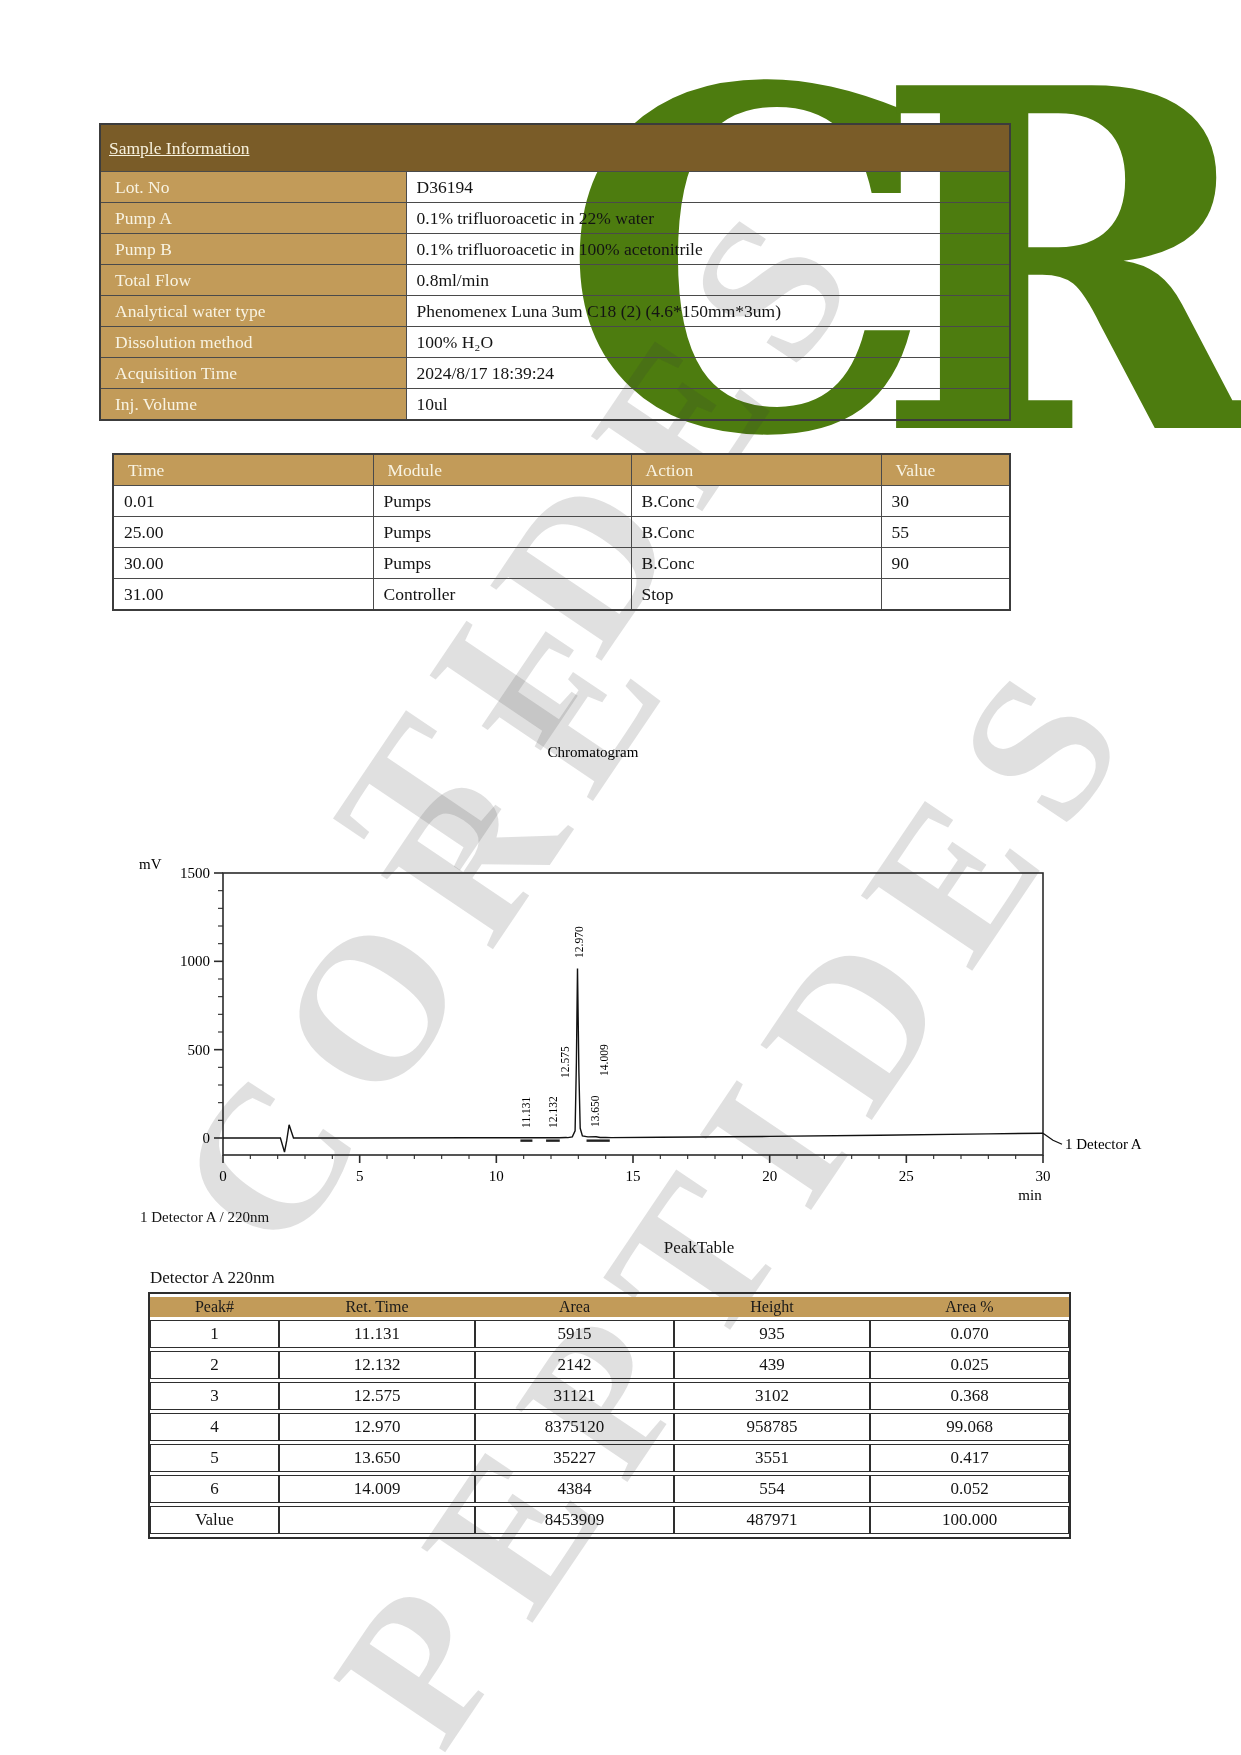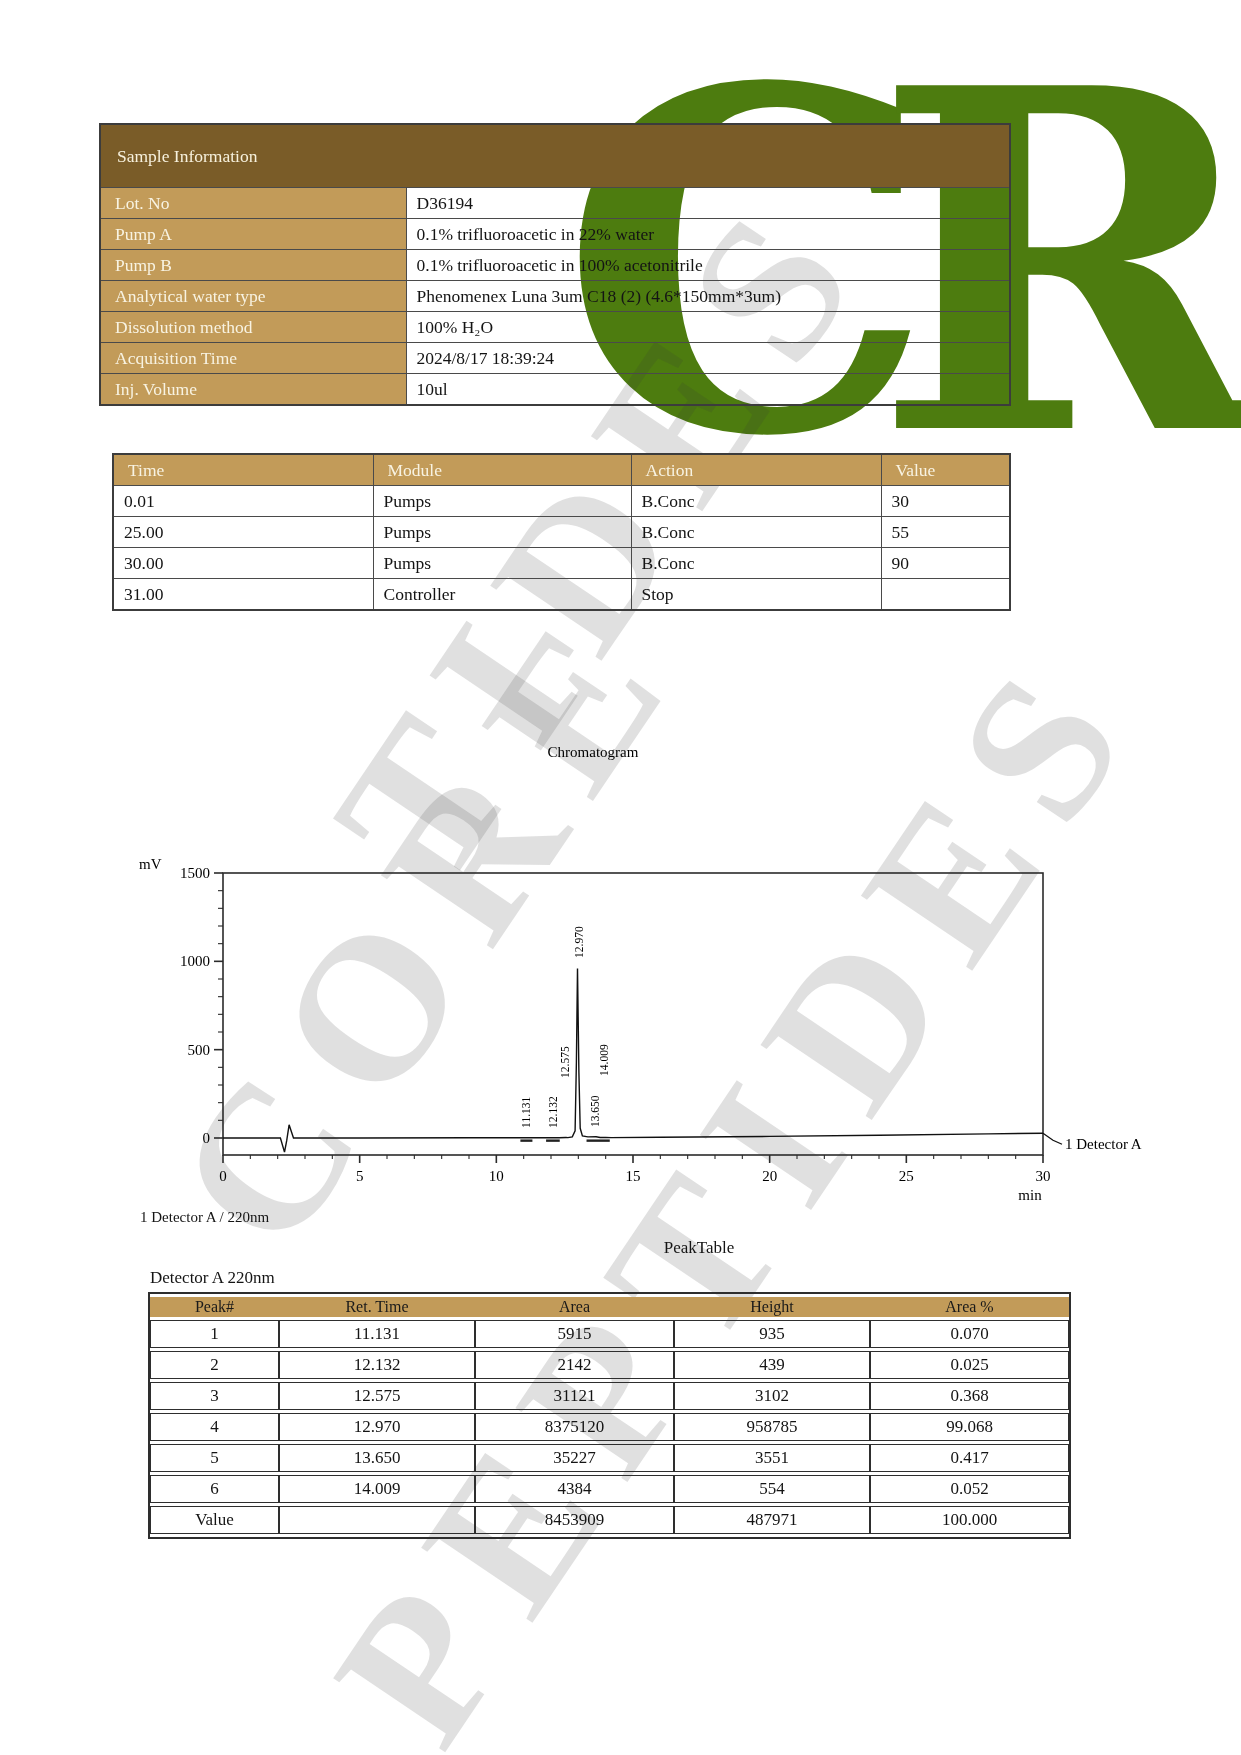--- a/index.html
+++ b/index.html
@@ -32,21 +32,21 @@
   .doc-table{
     position:absolute;border-collapse:collapse;
     border:2px solid #3c3c3c;table-layout:fixed;
   }
   .doc-table td,.doc-table th{
     border:1px solid #4a4a4a;height:30px;padding:0 0 0 14px;
     font-size:17.5px;text-align:left;font-weight:normal;overflow:hidden;white-space:nowrap;
   }
   .hdr-dark{
     background:#7a5c28;color:#f7f1dd;text-align:right;
-    font-weight:bold;font-size:18px;height:30px;padding:16px !important;
+    font-weight:bold;font-size:18px;height:30px;padding:8px !important;text-decoration:underline;
   }
   .cell-tan{background:#c29b59;color:#f8f3e2;font-weight:600;}
   .cell-val{background:transparent;color:#141414;padding-left:10px !important;}
   .hdr-tan{background:#c29b59;color:#f8f3e2;font-weight:600;height:32px;}
   
   #peaktable-wrap{position:absolute;left:148px;top:1238px;width:1102px;}
   #peaktable-title{text-align:center;font-size:17px;margin:0 0 10px 0;}
   #peaktable-sub{font-size:17px;margin:0 0 4px 2px;}
   #peak-table{
     width:919px;border-collapse:separate;border-spacing:0 3px;
@@ -88,20 +88,24 @@
           <td class="cell-tan">Lot. No</td>
                   <td class="cell-val">D36194</td>
         </tr>
         <tr>
           <td class="cell-tan">Pump A</td>
                   <td class="cell-val">0.1% trifluoroacetic in 22% water</td>
         </tr>
         <tr>
           <td class="cell-tan">Pump B</td>
                   <td class="cell-val">0.1% trifluoroacetic in 100% acetonitrile</td>
+        </tr>
+        <tr>
+          <td class="cell-tan">Total Flow</td>
+                  <td class="cell-val">0.8ml/min</td>
         </tr>
         <tr>
           <td class="cell-tan">Analytical water type</td>
                   <td class="cell-val">Phenomenex Luna 3um C18 (2) (4.6*150mm*3um)</td>
         </tr>
         <tr>
           <td class="cell-tan">Dissolution method</td>
                   <td class="cell-val">100% H₂O</td>
         </tr>
         <tr>

